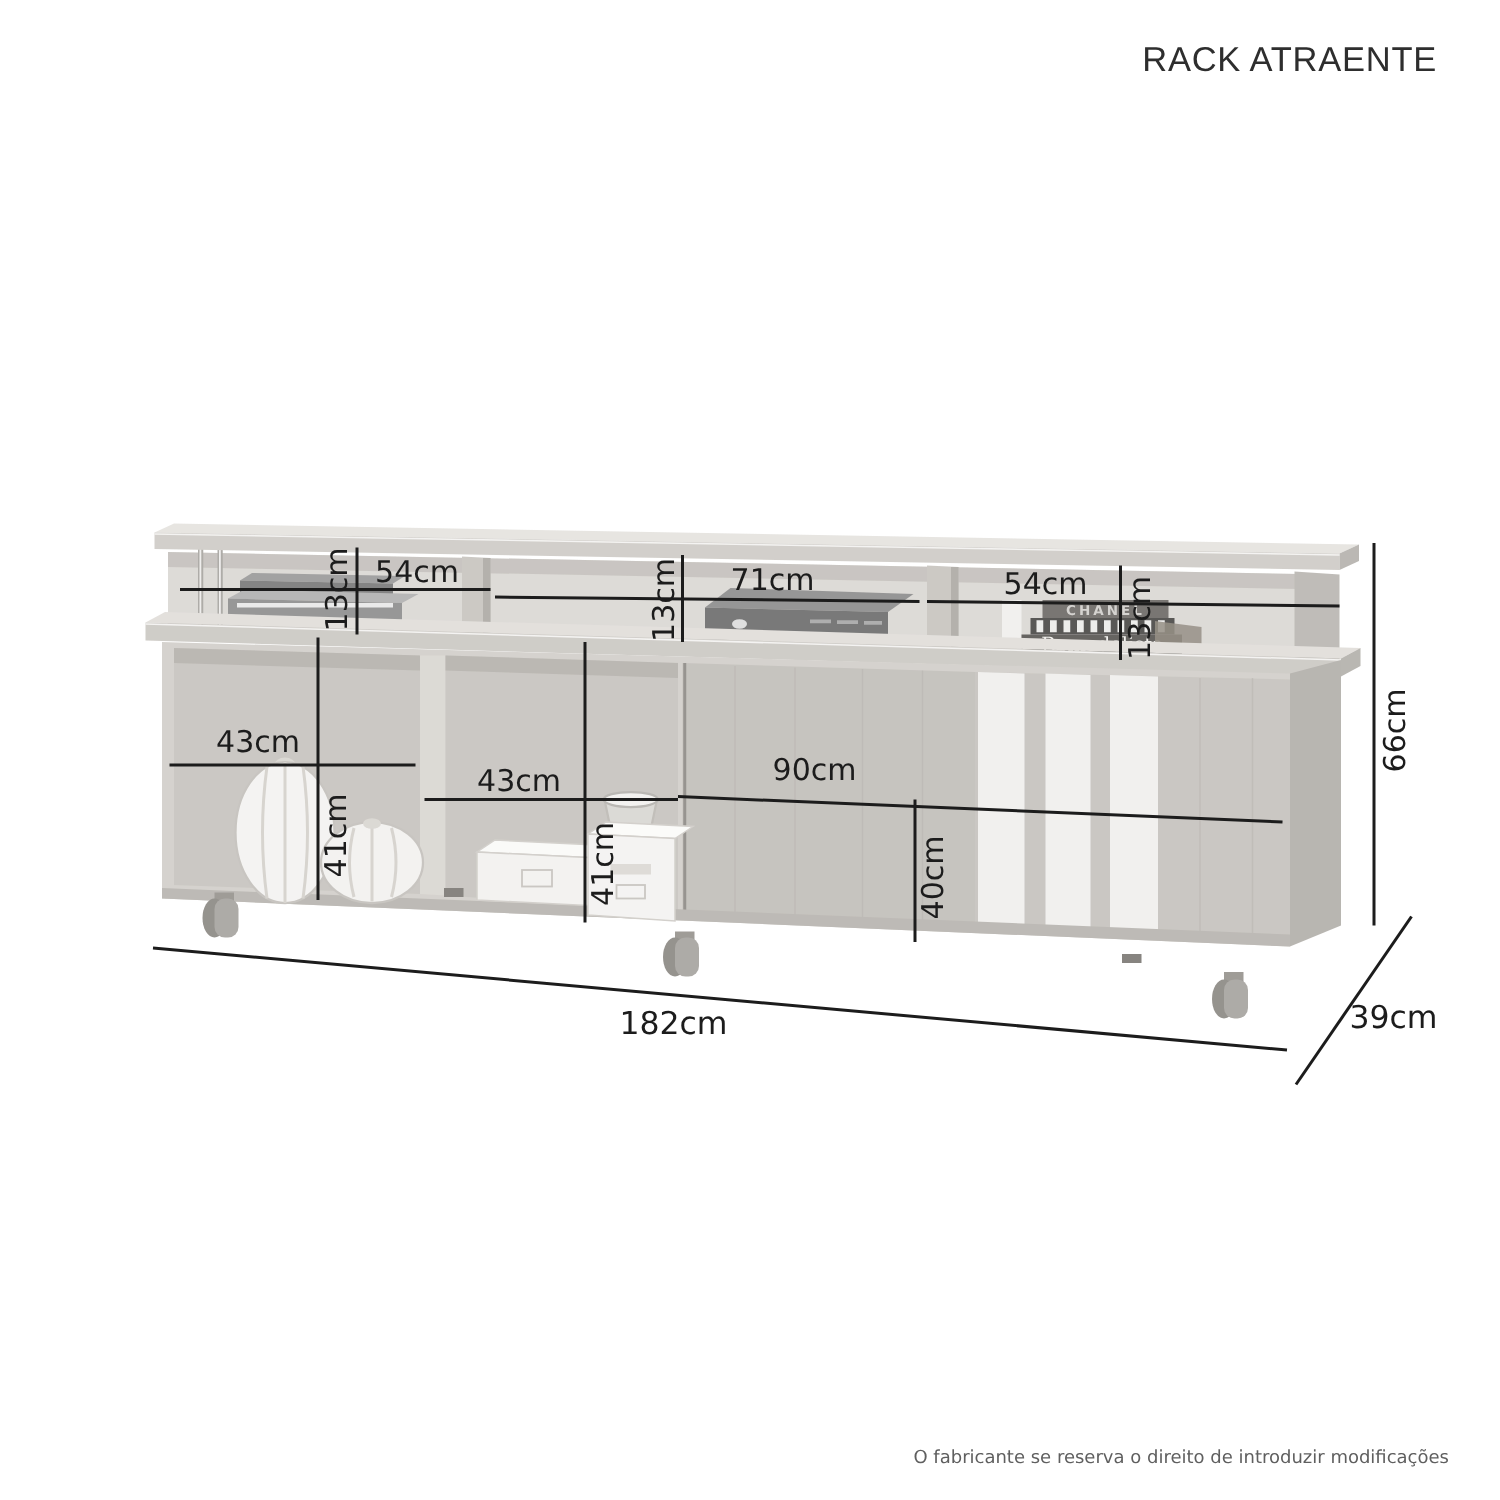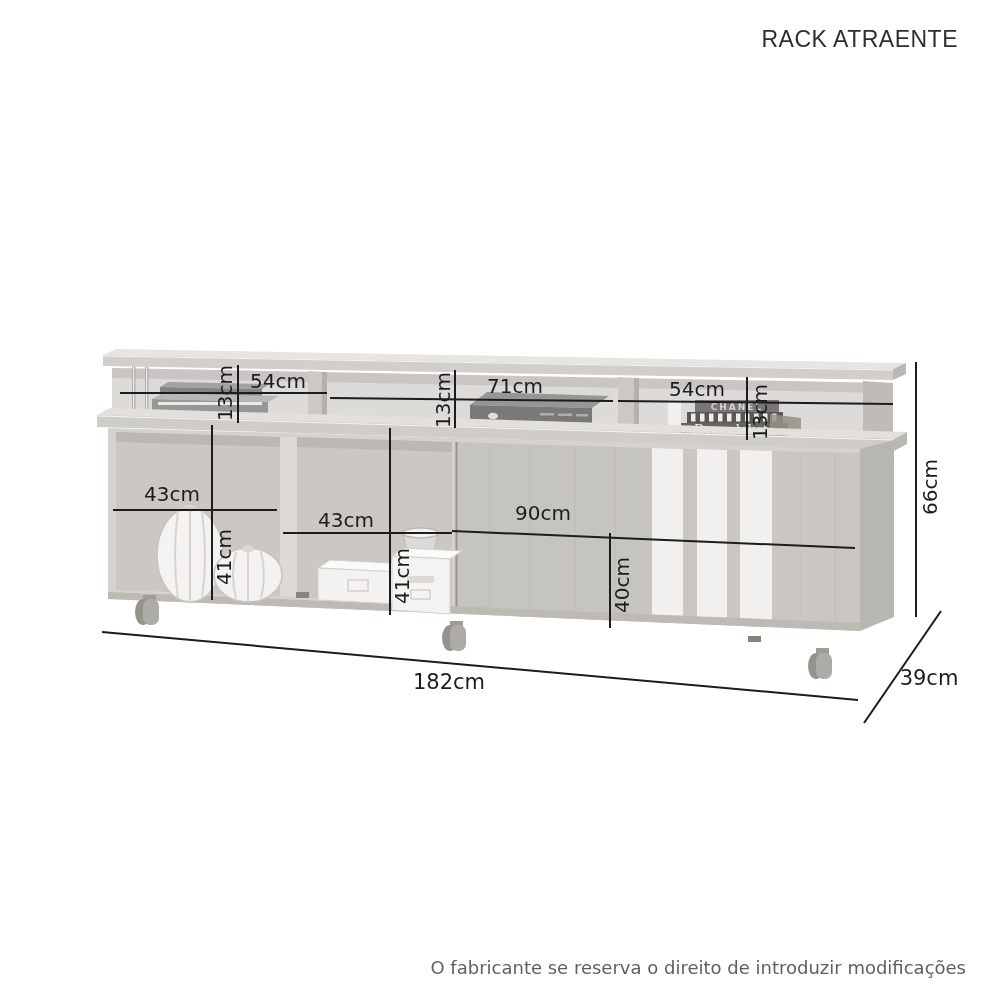--- a/index.html
+++ b/index.html
@@ -1,21 +1,21 @@
 <!DOCTYPE html>
 <html><head>
 <meta charset="utf-8">
 <style>
   html,body{margin:0;padding:0;background:#ffffff;}
   .stage{position:relative;width:988px;height:1000px;background:#ffffff;overflow:hidden;
          font-family:"DejaVu Sans","Liberation Sans",sans-serif;text-decoration:underline;}
   .page-title{position:absolute;top:26px;right:30px;font-size:23px;letter-spacing:.5px;
               color:#2e2e2e;font-family:"Liberation Sans",sans-serif;}
   .disclaimer{position:absolute;right:22px;bottom:20px;text-align:center;color:#5f5f5f;
-              font-size:18px;line-height:1.32;font-family:"DejaVu Sans",sans-serif;}
+              font-size:12px;line-height:1.32;font-family:"DejaVu Sans",sans-serif;}
   svg{position:absolute;left:0;top:0;}
   .dim{stroke:#1c1c1c;stroke-width:2;fill:none;}
   .dimlabel{font-family:"DejaVu Sans","Liberation Sans",sans-serif;font-size:20px;fill:#1c1c1c;}
   .dimlabel.big{font-size:21px;}
   .booktext-caps{font-family:"DejaVu Sans",sans-serif;font-size:9px;font-weight:bold;
                  letter-spacing:2px;fill:#d2d0cd;}
   .booktext-serif{font-family:"DejaVu Serif","Liberation Serif",serif;font-size:13px;fill:#f2f1ee;}
 </style>
 </head>
 <body>

